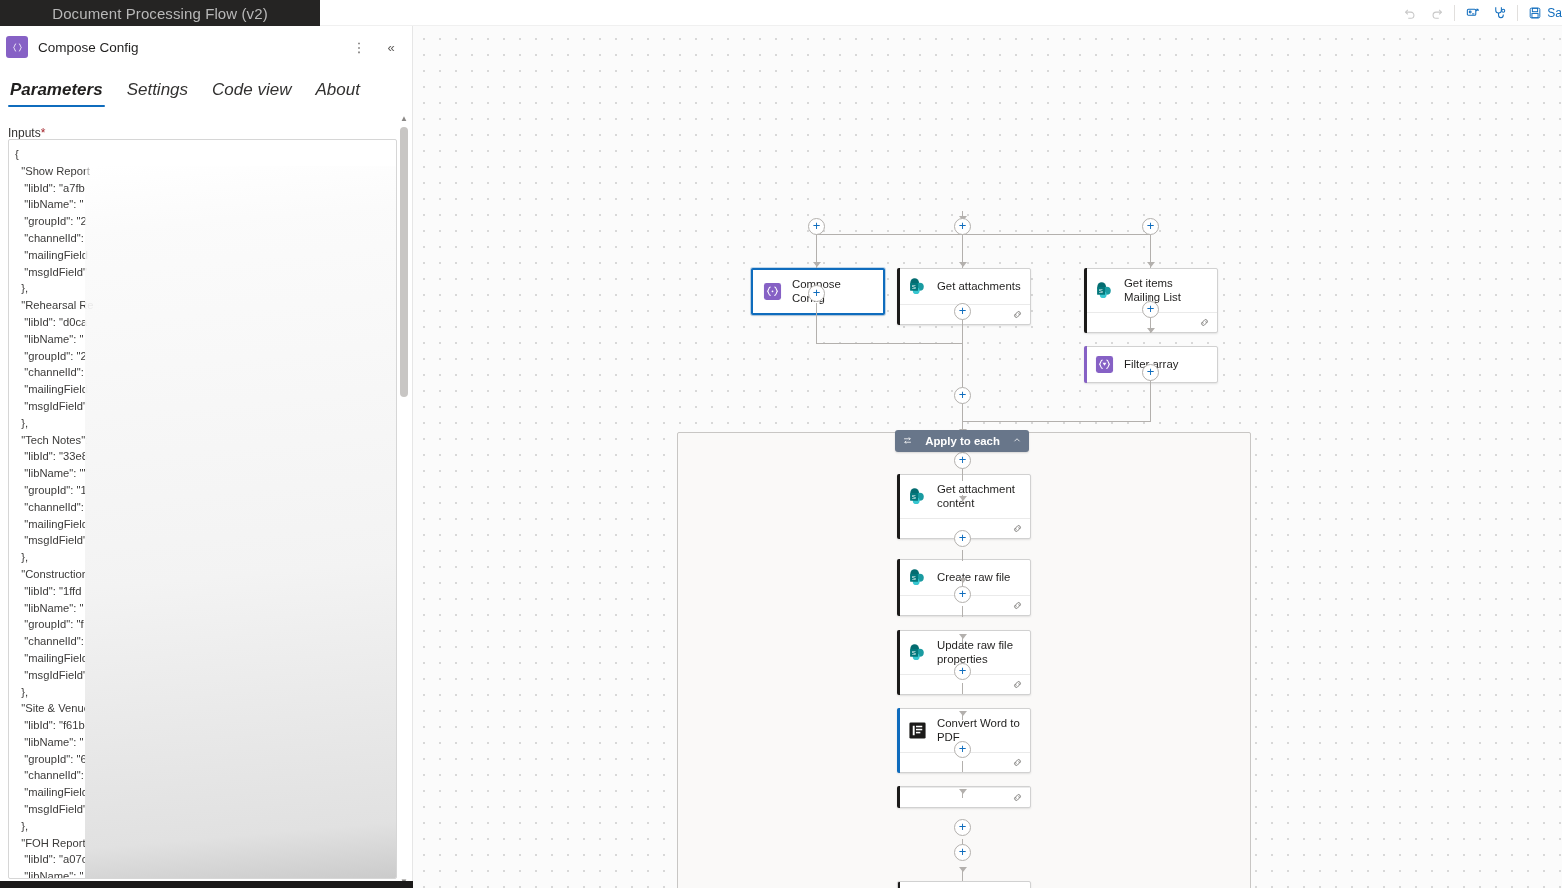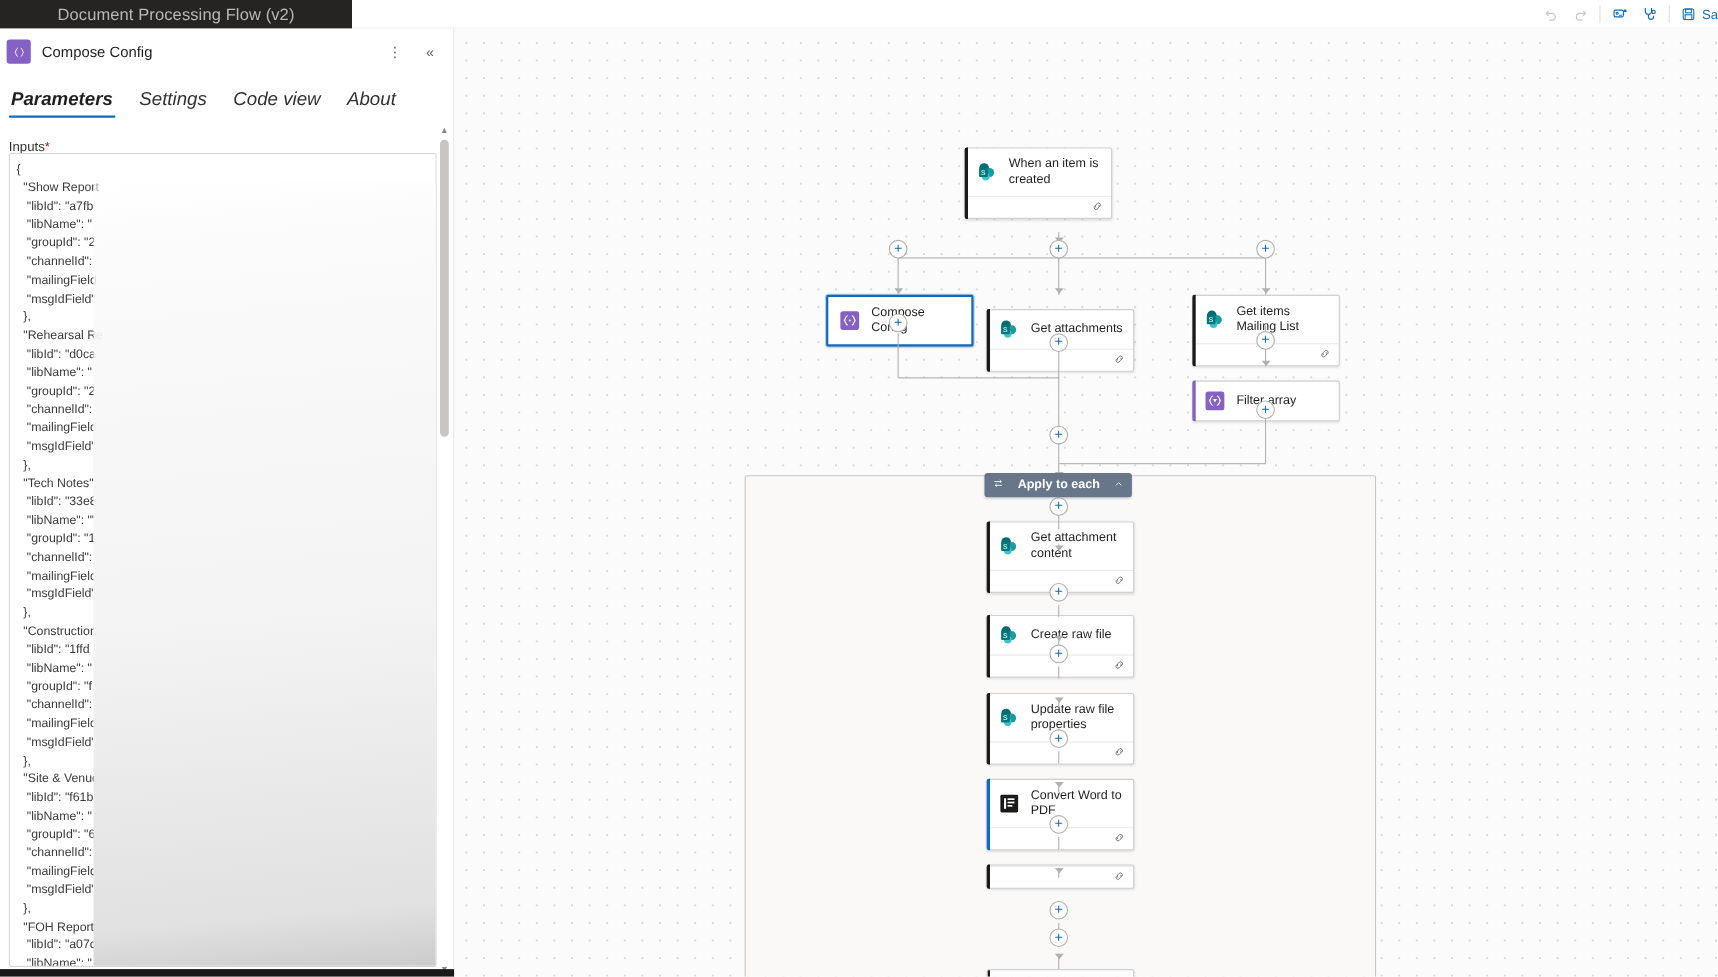--- a/index.html
+++ b/index.html
@@ -449,59 +449,36 @@
   <div class="plus" style="left:541px; top:715px;">
       <span>+</span>
     </div>
   <div class="plus" style="left:541px; top:793px;">
       <span>+</span>
     </div>
   <div class="plus" style="left:541px; top:818px;">
       <span>+</span>
     </div>
 
-  <div class="node" style="left:464px; top:108px;">
-    <div class="accent"></div>
-    <div class="node-row">
-      <span class="node-ico sp-ico">
-        <svg width="19" height="19" viewBox="0 0 20 20">
-          <ellipse cx="7" cy="6" rx="4.6" ry="4.6" fill="#036c70"></ellipse>
-          <ellipse cx="12.3" cy="10.3" rx="4.3" ry="4.3" fill="#1a9ba1"></ellipse>
-          <ellipse cx="8.6" cy="14.4" rx="3.6" ry="3.6" fill="#37c6d0"></ellipse>
-          <rect x="2.2" y="6.2" width="8.4" height="8.4" rx="0.9" fill="#03787c"></rect>
-          <text x="4" y="12.6" font-size="6.5" fill="#fff" font-family="Liberation Sans, sans-serif">S</text>
-        </svg>
-      </span>
-      <span class="node-label">When an item is created</span>
-    </div>
-    <div class="node-foot">
-      <span class="link-ico">
-        <svg width="11" height="11" viewBox="0 0 16 16" fill="none" stroke="currentColor" stroke-width="1.1">
-          <path d="M6.2 9.8a2.6 2.6 0 0 1 0-3.6l2-2a2.6 2.6 0 0 1 3.6 3.6l-1 1"></path>
-          <path d="M9.8 6.2a2.6 2.6 0 0 1 0 3.6l-2 2a2.6 2.6 0 0 1-3.6-3.6l1-1"></path>
-        </svg>
-      </span>
-    </div>
-  </div>
 
   <div class="node sel purple" style="left:338px; top:242px;">
 
     <div class="node-row">
       <span class="node-ico">
         <svg width="19" height="19" viewBox="0 0 20 20">
           <rect x="1" y="1" width="18" height="18" rx="2.6" fill="#8661c5"></rect>
           <path d="M7.6 5.3C6 5.7 6 8.4 4.9 9.7c1.1 1.3 1.1 4 2.7 4.4M12.4 5.3c1.6.4 1.6 3.1 2.7 4.4-1.1 1.3-1.1 4-2.7 4.4" fill="none" stroke="#fff" stroke-width="1.15" stroke-linecap="round"></path>
           <circle cx="10" cy="9.8" r="0.95" fill="#fff"></circle>
         </svg>
       </span>
       <span class="node-label">Compose Config</span>
     </div>
   </div>
 
-  <div class="node" style="left:484px; top:255px;">
+  <div class="node" style="left:484px; top:242px;">
     <div class="accent"></div>
     <div class="node-row">
       <span class="node-ico sp-ico">
         <svg width="19" height="19" viewBox="0 0 20 20">
           <ellipse cx="7" cy="6" rx="4.6" ry="4.6" fill="#036c70"></ellipse>
           <ellipse cx="12.3" cy="10.3" rx="4.3" ry="4.3" fill="#1a9ba1"></ellipse>
           <ellipse cx="8.6" cy="14.4" rx="3.6" ry="3.6" fill="#37c6d0"></ellipse>
           <rect x="2.2" y="6.2" width="8.4" height="8.4" rx="0.9" fill="#03787c"></rect>
           <text x="4" y="12.6" font-size="6.5" fill="#fff" font-family="Liberation Sans, sans-serif">S</text>
         </svg>

